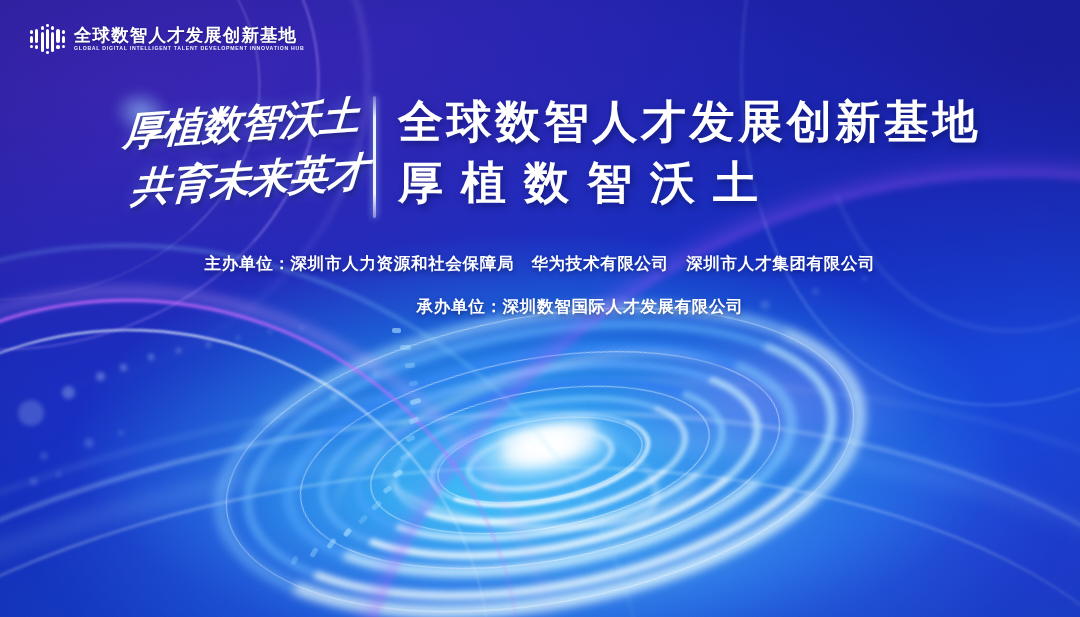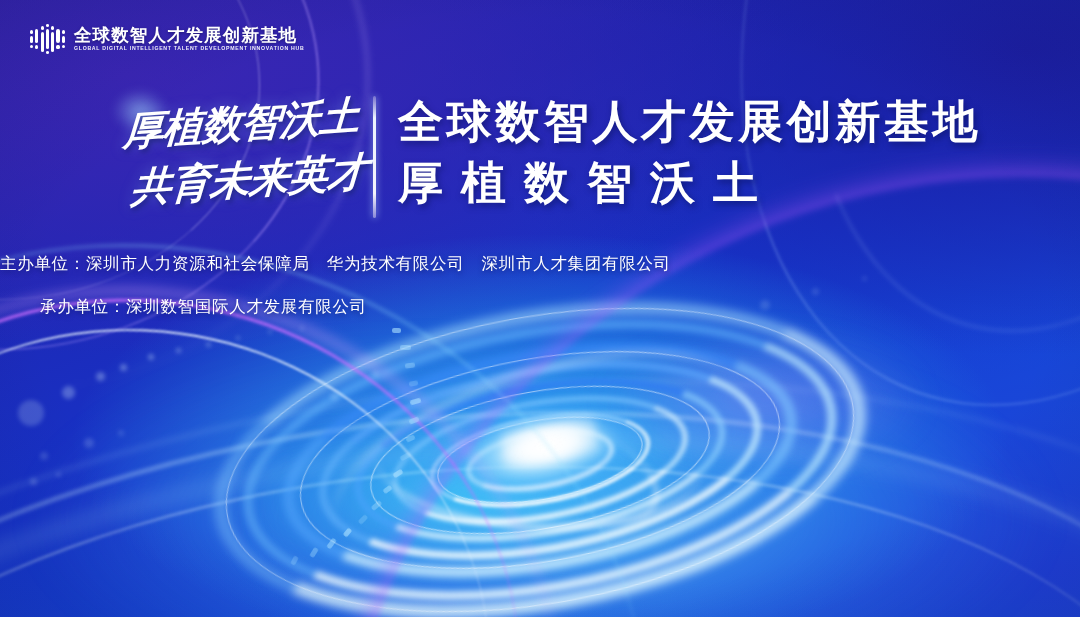--- a/index.html
+++ b/index.html
@@ -379,23 +379,24 @@
     line-height:1.08;
     white-space:nowrap;
     margin-top:12px;
     text-shadow:2px 3px 6px rgba(8,16,80,.55);
   }
 
   
   .org{
     position:absolute;
     width:100%;
+    text-align:center;
     color:#ffffff;
     font-size:16.5px;
-    font-weight:normal;
+    font-weight:bold;
     letter-spacing:.7px;
     white-space:nowrap;
     text-shadow:0 2px 5px rgba(10,18,80,.55);
   }
   .org1{ left:0; top:253px; }
   .org2{ left:0; top:296px;margin-left:40px; }
 
   
   .vignette{
     position:absolute; inset:0;

